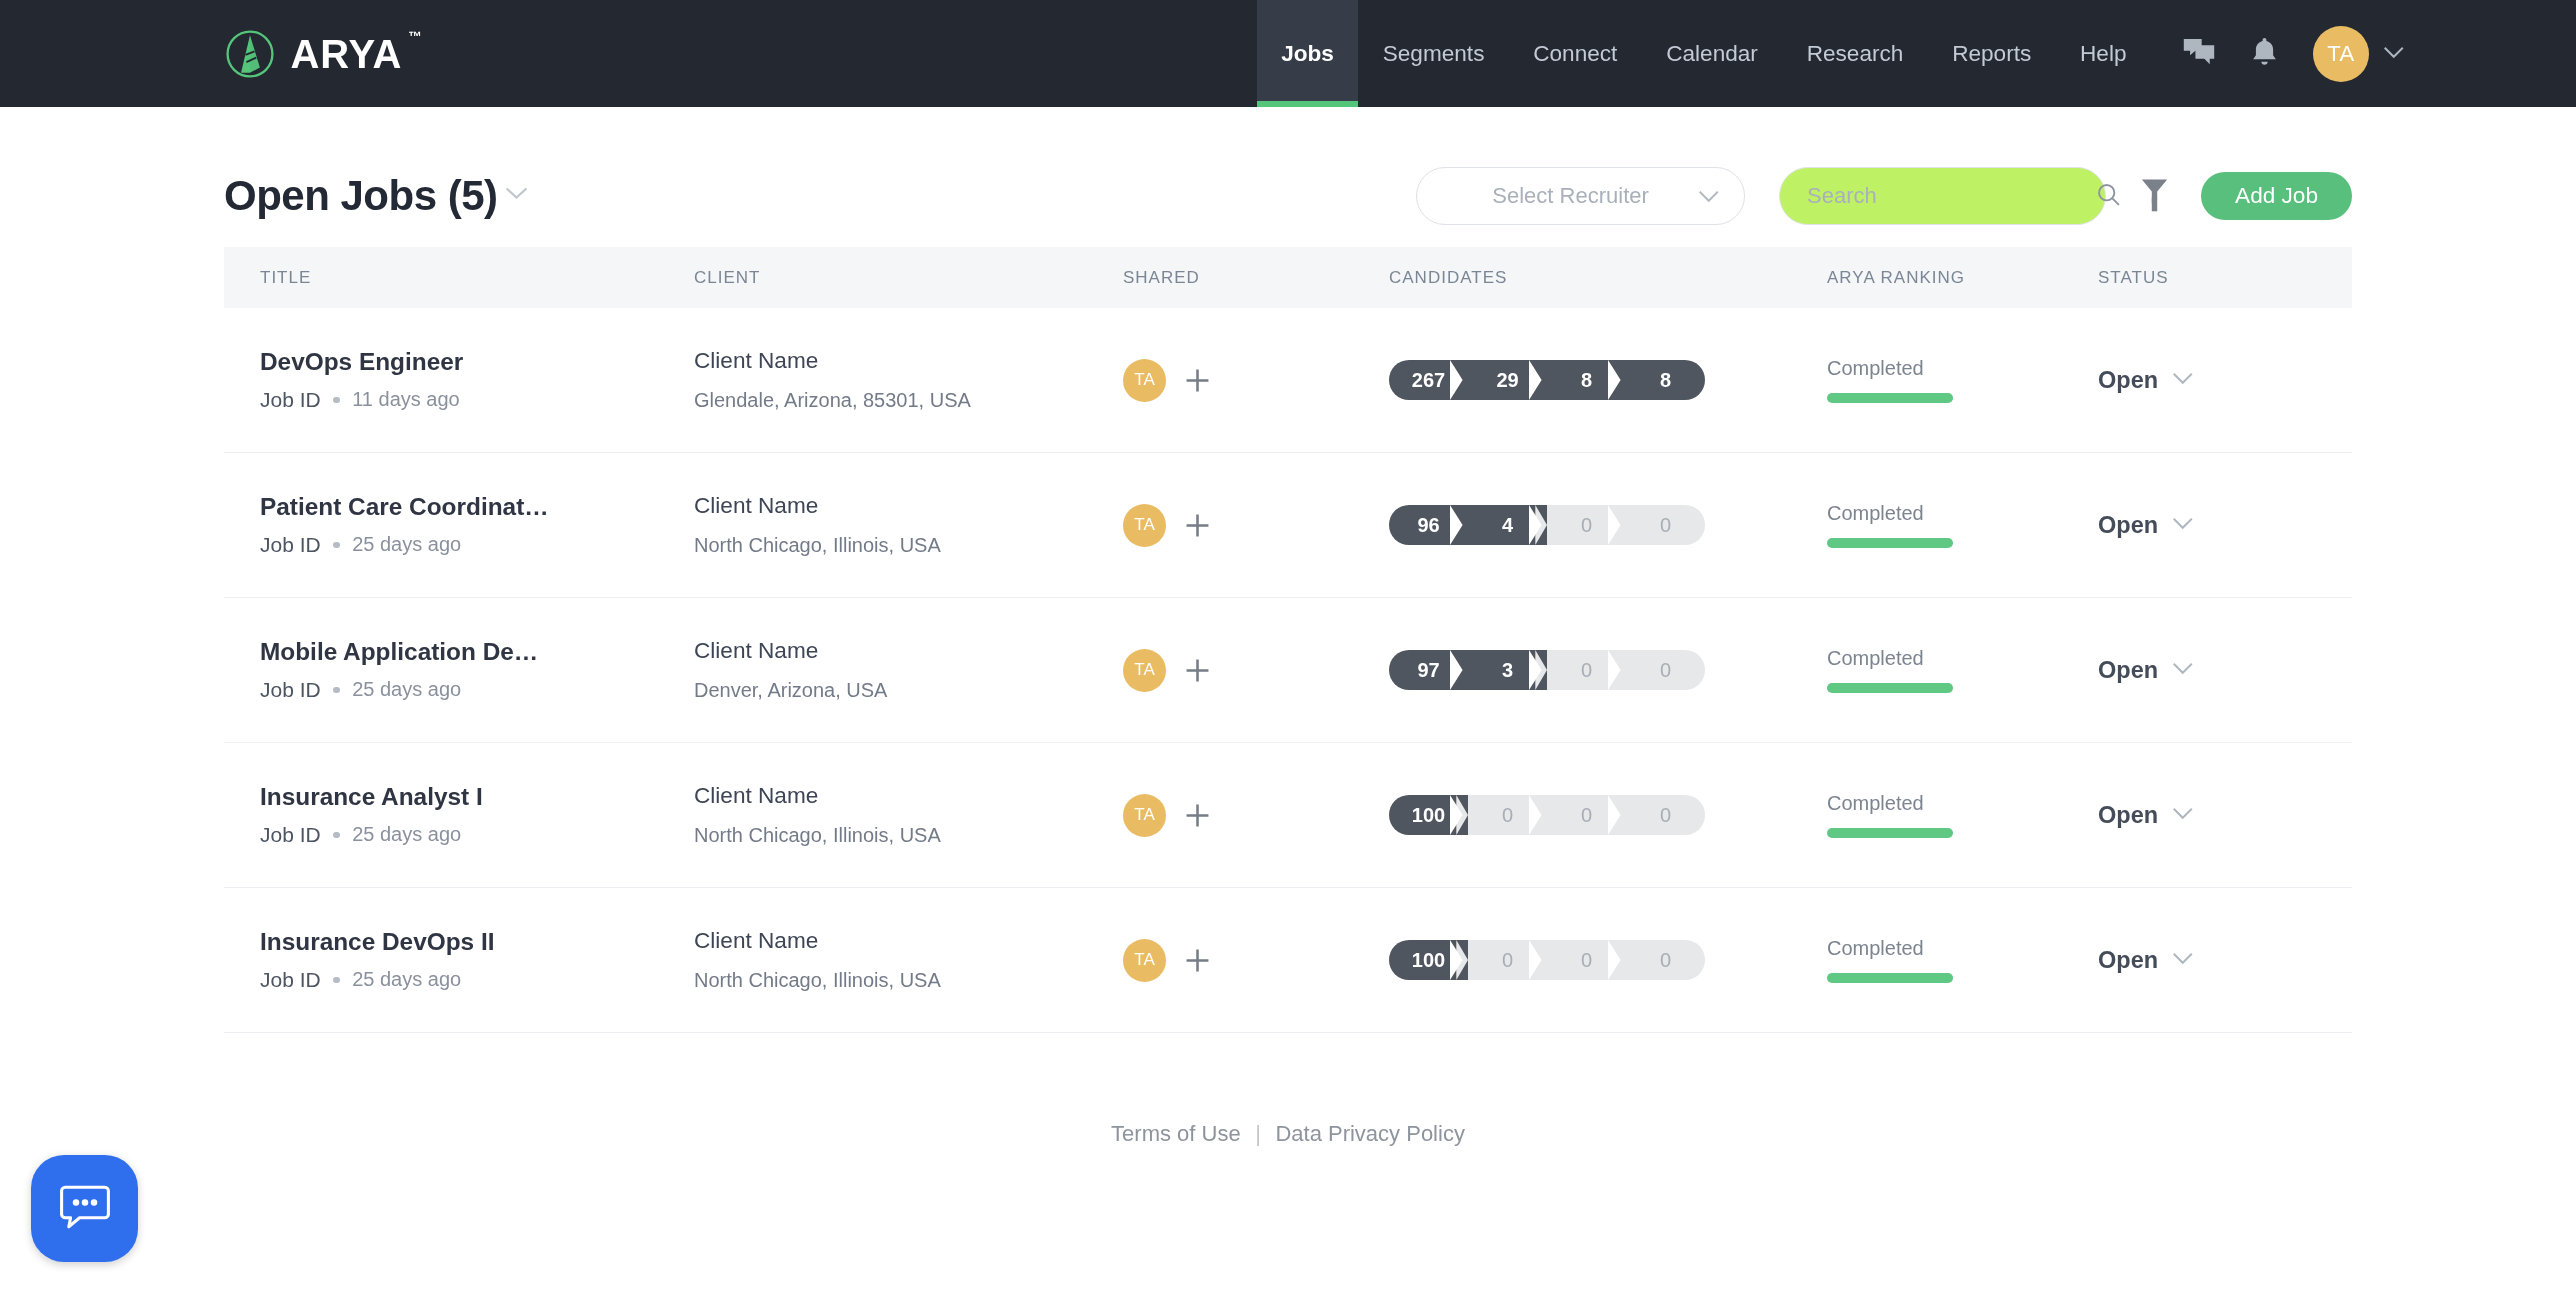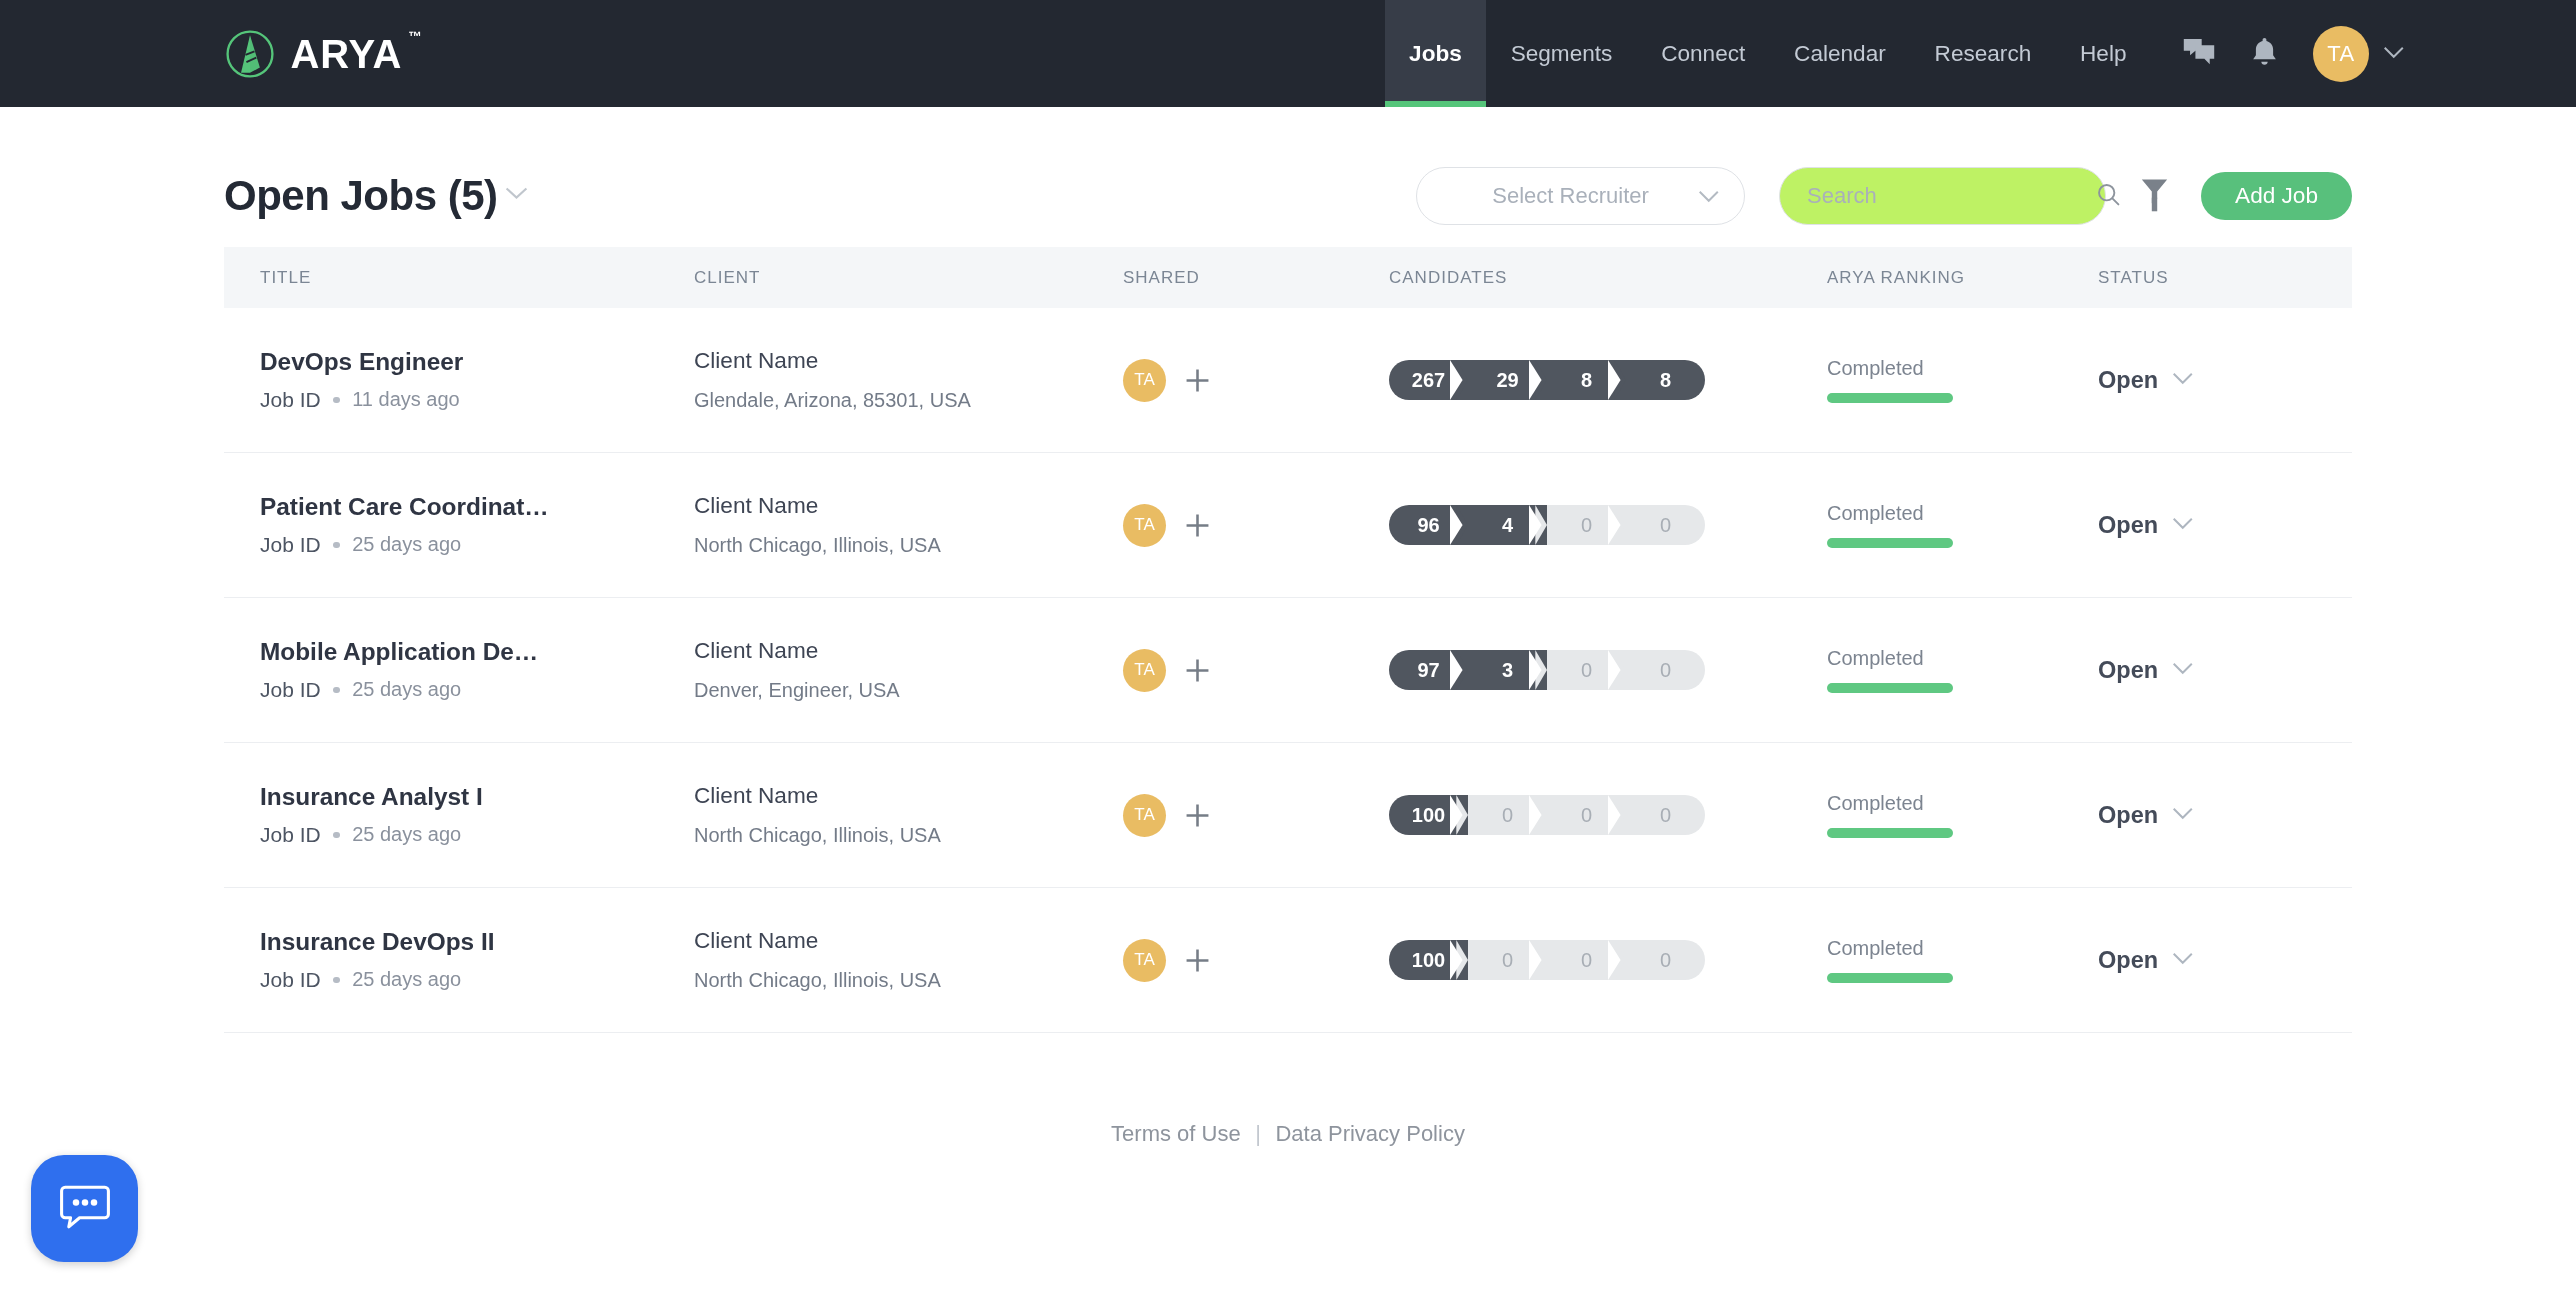--- a/index.html
+++ b/index.html
@@ -324,20 +324,23 @@
         <span>Segments</span>
       </div>
     <div class="nav-item">
         <span>Connect</span>
       </div>
     <div class="nav-item">
         <span>Calendar</span>
       </div>
     <div class="nav-item">
         <span>Research</span>
+      </div>
+    <div class="nav-item">
+        <span>Reports</span>
       </div>
     <div class="nav-item">
         <span>Help</span>
       </div>
   </div>
 
   <div class="nav-icons">
     <span class="nav-ico">
       <svg width="34" height="31" viewBox="0 0 38 34" xmlns="http://www.w3.org/2000/svg">
         <path d="M2 2h20v13h-7l-6 5v-5H2z" fill="#aeb6c0"></path>
@@ -504,21 +507,21 @@
           <div class="col-title">
             <div class="job-title">Mobile Application De…</div>
             <div class="job-meta">
               <span class="job-id">Job ID</span>
               <span class="meta-dot"></span>
               <span class="job-age">25 days ago</span>
             </div>
           </div>
           <div class="col-client">
             <div class="client-name">Client Name</div>
-            <div class="client-loc">Denver, Engineer, USA</div>
+            <div class="client-loc">Denver, Arizona, USA</div>
           </div>
           <div class="col-shared shared-cell">
             <div class="shared-avatar">TA</div>
             <span class="add-share">
               <svg width="31" height="31" viewBox="0 0 34 34" xmlns="http://www.w3.org/2000/svg">
                 <path d="M17 5 V29 M5 17 H29" stroke="#767d87" stroke-width="2.8" stroke-linecap="butt"></path>
               </svg>
             </span>
           </div>
           <div class="col-cand">

